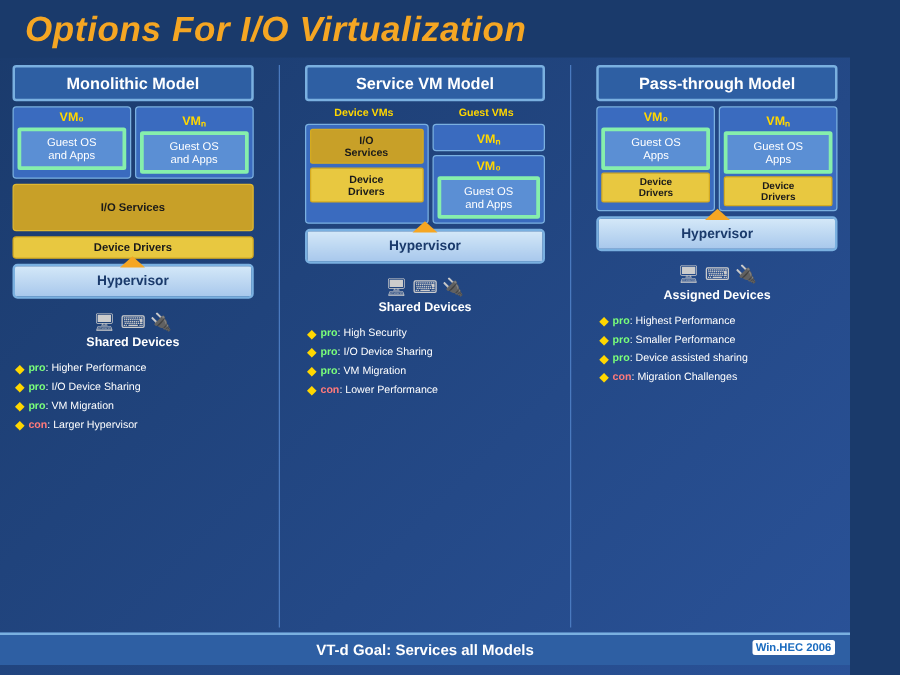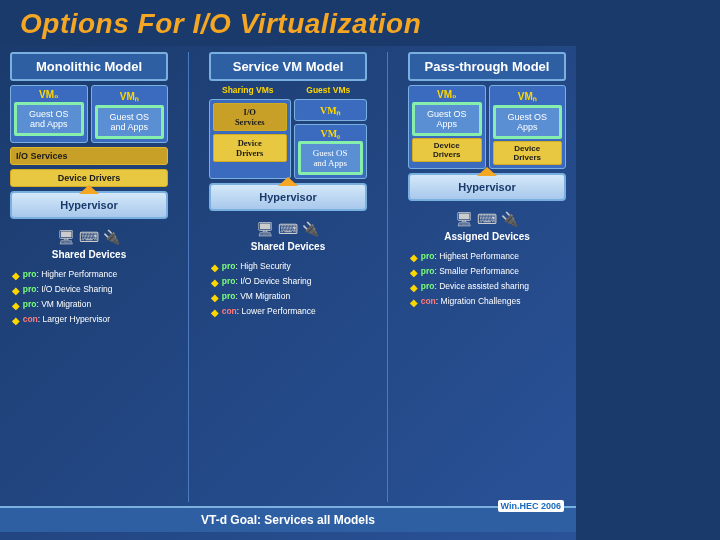--- a/index.html
+++ b/index.html
@@ -4,21 +4,21 @@
   <style>
     * { box-sizing: border-box; margin: 0; padding: 0; }
     body {
       width: 720px;
       height: 540px;
       overflow: hidden;
       font-family: Arial, sans-serif;
       background: #1a3a6b;
     }
     .slide {
-      width: 576px;
+      width: 680px;
       height: 540px;
       background: linear-gradient(135deg, #1a3a6b 0%, #2a5298 100%);
       position: relative;
       padding: 0;
     }
     .title {
       background: #1a3a6b;
       padding: 8px 20px 6px;
       font-size: 28px;
       font-weight: bold;
@@ -71,22 +71,22 @@
       text-align: center;
       padding: 4px;
       font-size: 9px;
       margin-top: 2px;
       color: white;
     }
     .io-services-box {
       background: #c8a028;
       border: 1.5px solid #e0b830;
       border-radius: 3px;
-      padding: 3px 5px;
-      text-align: left;
+      padding: 13px 5px;
+      text-align: center;
       font-size: 9px;
       font-weight: bold;
       color: #1a1a1a;
     }
     .device-drivers-box {
       background: #e8c840;
       border: 1.5px solid #d4aa20;
       border-radius: 3px;
       padding: 3px 3px;
       text-align: center;
@@ -161,21 +161,21 @@
       border-top: 2px solid #7ab0e0;
     }
     .shared-devices-row {
       display: flex;
       flex-direction: column;
       align-items: center;
       padding: 2px 0;
     }
     .logo-area {
       position: absolute;
-      bottom: 28px;
+      bottom: 16px;
       right: 12px;
       display: flex;
       align-items: center;
       gap: 4px;
     }
     .col-divider {
       width: 1px;
       background: #4a7abf;
       margin: 0 2px;
     }
@@ -243,25 +243,25 @@
         </div>
       </div>
     </div>
 
     <div class="col-divider"></div>
 
     <div class="column">
       <div class="col-header">Service VM Model</div>
 
       <div style="display:flex; gap:3px; font-size:8.5px;">
-        <div style="flex:1; color:#ffd700; font-weight:bold; text-align:center;">Sharing VMs</div>
+        <div style="flex:1; color:#ffd700; font-weight:bold; text-align:center;">Device VMs</div>
         <div style="flex:1; color:#ffd700; font-weight:bold; text-align:center;">Guest VMs</div>
       </div>
 
-      <div style="display:flex; gap:3px;font-family:Liberation Serif, serif;">
+      <div style="display:flex; gap:3px;">
 
         <div style="flex:1; background:#3a6bbf; border:1.5px solid #7ab0e0; border-radius:3px; padding:3px;">
           <div style="background:#c8a028; border:1px solid #d4aa20; border-radius:2px; text-align:center; font-size:8.5px; font-weight:bold; color:#1a1a1a; padding:3px; margin-bottom:3px;">I/O<br>Services</div>
           <div style="background:#e8c840; border:1px solid #d4aa20; border-radius:2px; text-align:center; font-size:8.5px; font-weight:bold; color:#1a1a1a; padding:3px;">Device<br>Drivers</div>
         </div>
 
         <div style="flex:1; display:flex; flex-direction:column; gap:3px;">
           <div style="background:#3a6bbf; border:1.5px solid #7ab0e0; border-radius:3px; padding:3px;">
             <div class="vm-label">VMₙ</div>
           </div>

